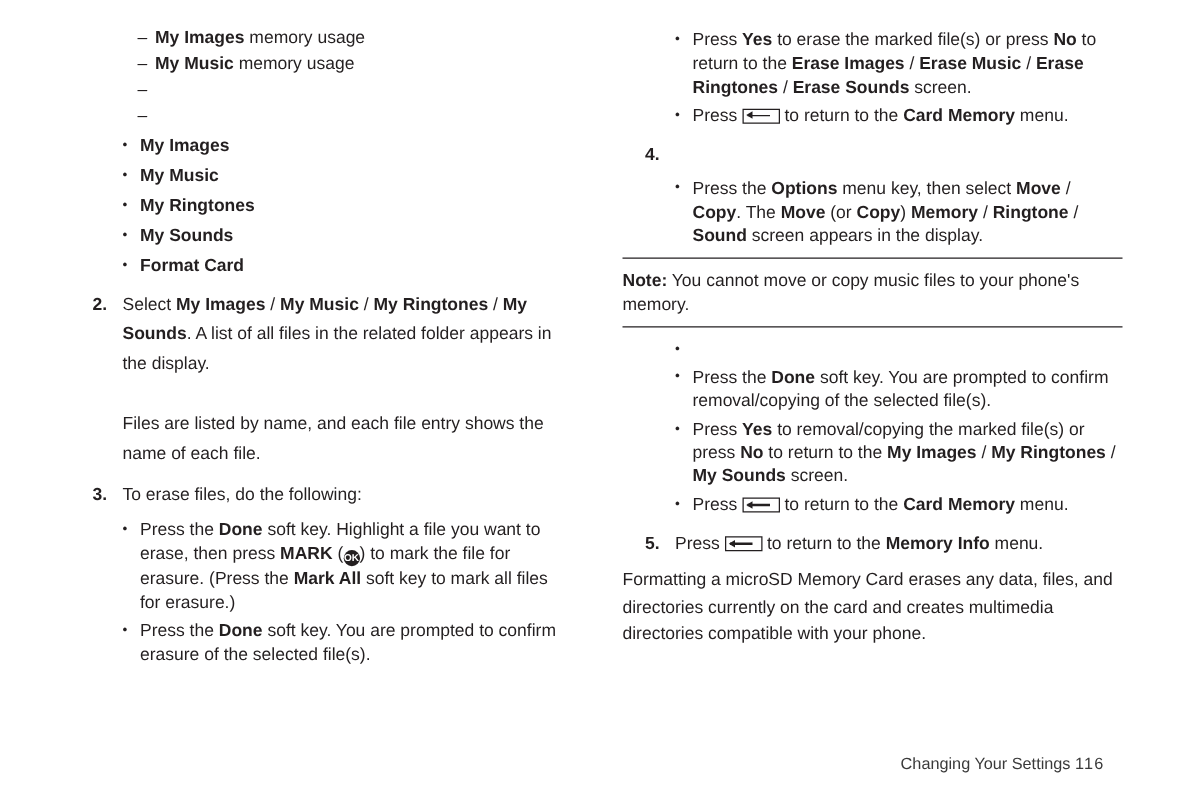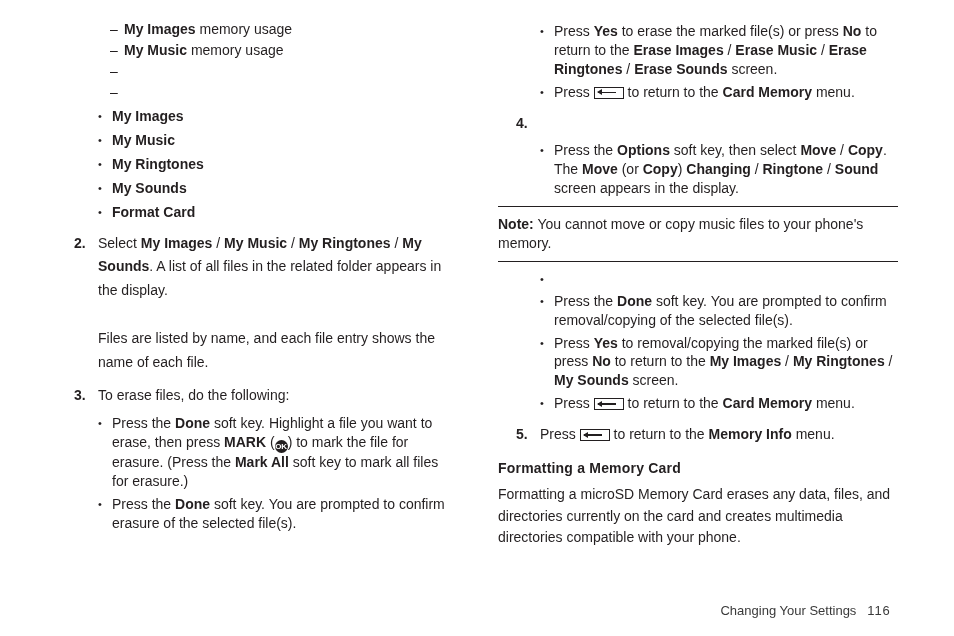--- a/index.html
+++ b/index.html
@@ -110,21 +110,21 @@
 
   b { font-weight: bold; }
 
   .footer {
     position: absolute;
     right: 56px;
     bottom: 16px;
     font-size: 13px;
     color: #3a3a3a;
   }
-  .footer .pn { display: inline-block; width: 38px; text-align: center; letter-spacing: 1px; }
+  .footer .pn { display: inline-block; width: 38px; text-align: left; letter-spacing: 1px; }
 </style>
 </head>
 <body>
 
 <div class="page">
   <div class="cols">
 
     <div class="lvl-dash">
         <span class="mk">–</span>
         <span><b>My Images</b><span> memory usage</span></span>
@@ -206,21 +206,21 @@
       </span>
     </div>
 
     <div class="lvl-num">
       <span class="mk">4.</span>
     </div>
 
     <div class="lvl-sub">
         <span class="mk">•</span>
       <span>
-        <span>Press the </span><b>Options</b><span> soft key, then select </span><b>Move</b><span> / </span><b>Copy</b><span>. The </span><b>Move</b><span> (or </span><b>Copy</b><span>) </span><b>Changing</b><span> / </span><b>Ringtone</b><span> / </span><b>Sound</b><span> screen appears in the display.</span>
+        <span>Press the </span><b>Options</b><span> menu key, then select </span><b>Move</b><span> / </span><b>Copy</b><span>. The </span><b>Move</b><span> (or </span><b>Copy</b><span>) </span><b>Memory</b><span> / </span><b>Ringtone</b><span> / </span><b>Sound</b><span> screen appears in the display.</span>
       </span>
     </div>
 
     <hr class="sep">
     <div class="note"><b>Note:</b><span> You cannot move or copy music files to your phone's memory.</span></div>
     <hr class="sep">
 
     <div class="lvl-sub">
         <span class="mk">•</span>
     </div>
@@ -243,21 +243,20 @@
       </span>
     </div>
 
     <div class="lvl-num">
       <span class="mk">5.</span>
       <span>
         <span>Press </span><span class="back-icon"></span><span> to return to the </span><b>Memory Info</b><span> menu.</span>
       </span>
     </div>
 
-    <div class="h4">Formatting a Memory Card</div>
     <div class="para">Formatting a microSD Memory Card erases any data, files, and directories currently on the card and creates multimedia directories compatible with your phone.</div>
 
   </div>
 
   <div class="footer">
     <span>Changing Your Settings</span>
     <span class="pn">116</span>
   </div>
 </div>
 

